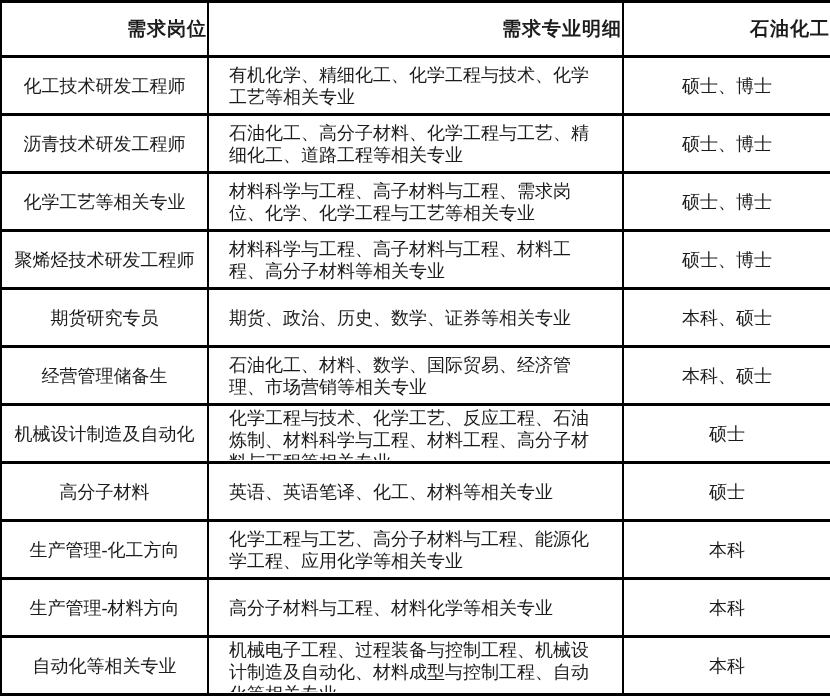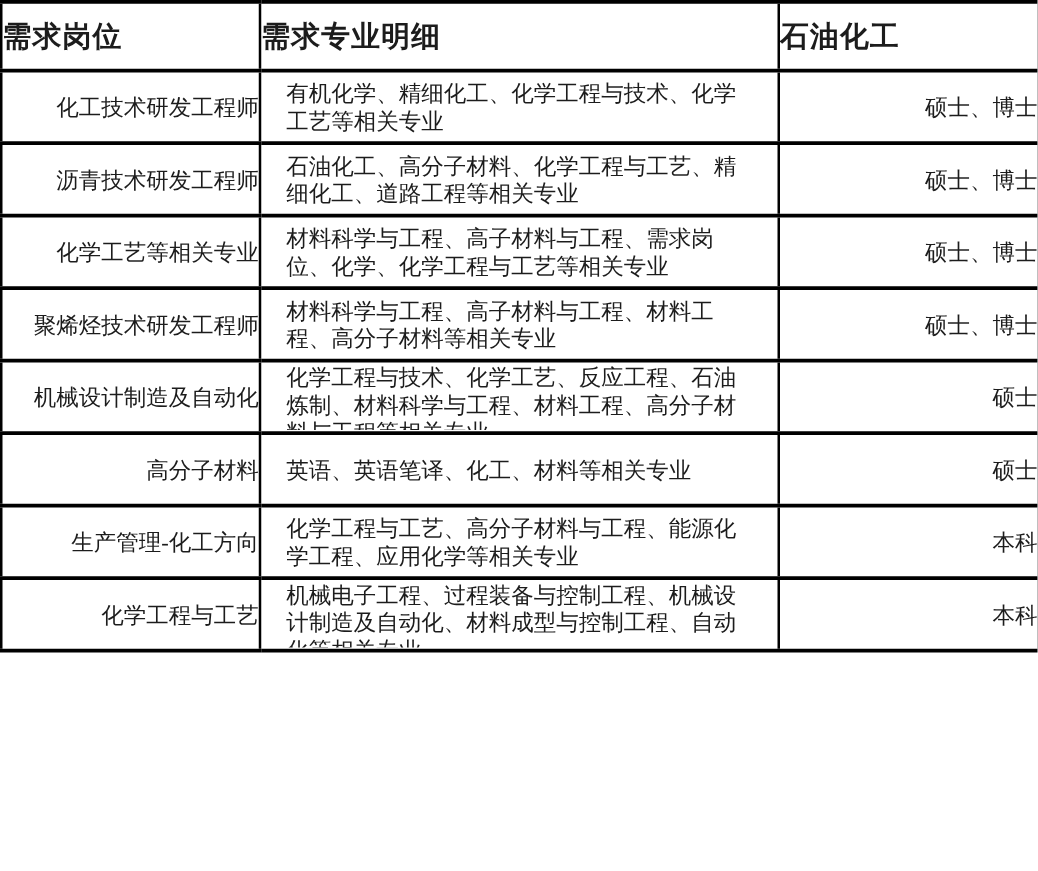--- a/index.html
+++ b/index.html
@@ -28,31 +28,31 @@
     border-left: 2px solid #000000;
     border-right: 2px solid #000000;
     border-top: 3px solid #000000;
     border-bottom: 3px solid #000000;
     padding: 0;
     vertical-align: middle;
     overflow: hidden;
   }
   th {
     height: 52px;
-    font-size: 23px;
+    font-size: 19px;
     font-weight: bold;
-    text-align: left;
+    text-align: right;
     letter-spacing: 1px;
   }
   td {
     height: 55px;
     font-size: 18px;
   }
   td.pos, td.edu {
-    text-align: right;
+    text-align: center;
   }
   td.spec {
     padding: 0 2px 0 4px;
   }
   
   .clip {
     height: 53px;
     overflow: hidden;
     display: flex;
     flex-direction: column;
@@ -129,21 +129,47 @@
     <td class="spec">
       <div class="clip">
         <div class="spec-text">材料科学与工程、高子材料与工程、材料工程、高分子材料等相关专业</div>
       </div>
     </td>
     <td class="edu">
       <span>硕士、博士</span>
     </td>
   </tr>
 
-
+  <tr>
+    <td class="pos">
+      <span>期货研究专员</span>
+    </td>
+    <td class="spec">
+      <div class="clip">
+        <div class="spec-text">期货、政治、历史、数学、证券等相关专业</div>
+      </div>
+    </td>
+    <td class="edu">
+      <span>本科、硕士</span>
+    </td>
+  </tr>
+
+  <tr>
+    <td class="pos">
+      <span>经营管理储备生</span>
+    </td>
+    <td class="spec">
+      <div class="clip">
+        <div class="spec-text">石油化工、材料、数学、国际贸易、经济管理、市场营销等相关专业</div>
+      </div>
+    </td>
+    <td class="edu">
+      <span>本科、硕士</span>
+    </td>
+  </tr>
 
   <tr>
     <td class="pos">
       <span>机械设计制造及自动化</span>
     </td>
     <td class="spec">
       <div class="clip">
         <div class="spec-text">化学工程与技术、化学工艺、反应工程、石油炼制、材料科学与工程、材料工程、高分子材料与工程等相关专业</div>
       </div>
     </td>
@@ -173,24 +199,37 @@
     <td class="spec">
       <div class="clip">
         <div class="spec-text">化学工程与工艺、高分子材料与工程、能源化学工程、应用化学等相关专业</div>
       </div>
     </td>
     <td class="edu">
       <span>本科</span>
     </td>
   </tr>
 
-
-  <tr>
-    <td class="pos">
-      <span>化学工程与工艺</span>
+  <tr>
+    <td class="pos">
+      <span>生产管理-材料方向</span>
+    </td>
+    <td class="spec">
+      <div class="clip">
+        <div class="spec-text">高分子材料与工程、材料化学等相关专业</div>
+      </div>
+    </td>
+    <td class="edu">
+      <span>本科</span>
+    </td>
+  </tr>
+
+  <tr>
+    <td class="pos">
+      <span>自动化等相关专业</span>
     </td>
     <td class="spec">
       <div class="clip">
         <div class="spec-text">机械电子工程、过程装备与控制工程、机械设计制造及自动化、材料成型与控制工程、自动化等相关专业</div>
       </div>
     </td>
     <td class="edu">
       <span>本科</span>
     </td>
   </tr>

